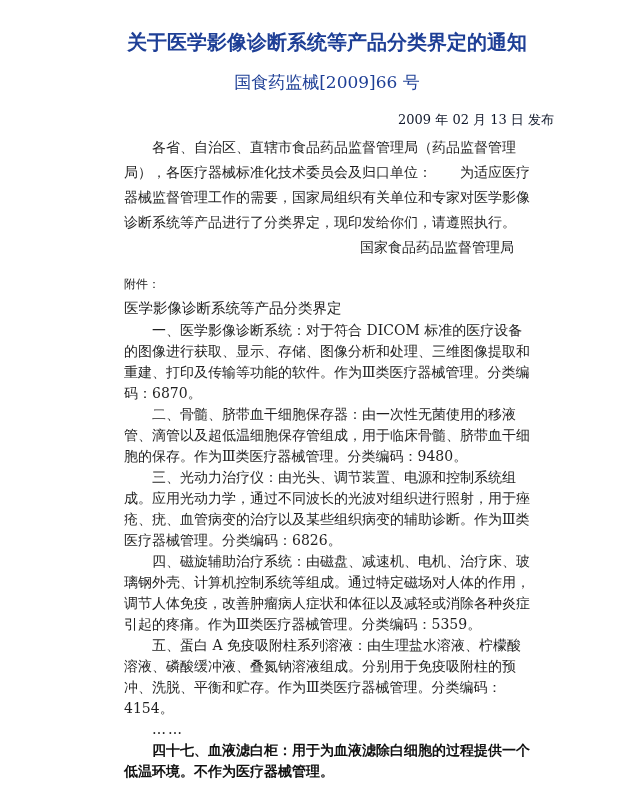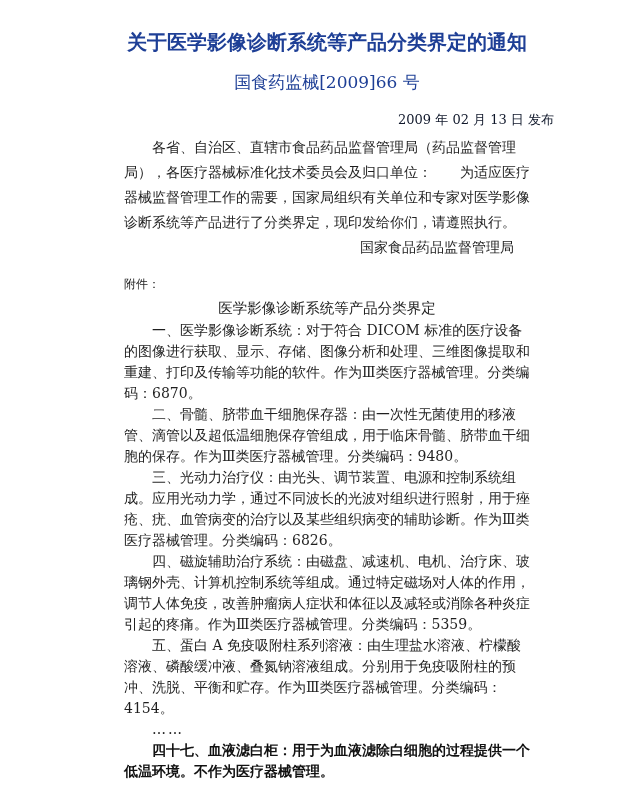--- a/index.html
+++ b/index.html
@@ -57,21 +57,20 @@
     font-size: 14px;
     line-height: 25px;
   }
   .attach-label {
     margin-top: 12px;
     font-size: 12px;
     line-height: 24px;
   }
   .attach-title {
     margin: 0;
-    text-align: center;
     font-size: 14.5px;
     line-height: 24px;
     font-weight: normal;
   }
   .items p.item {
     text-indent: 2em;
     font-size: 14px;
     line-height: 21px;
     margin: 0;
   }

